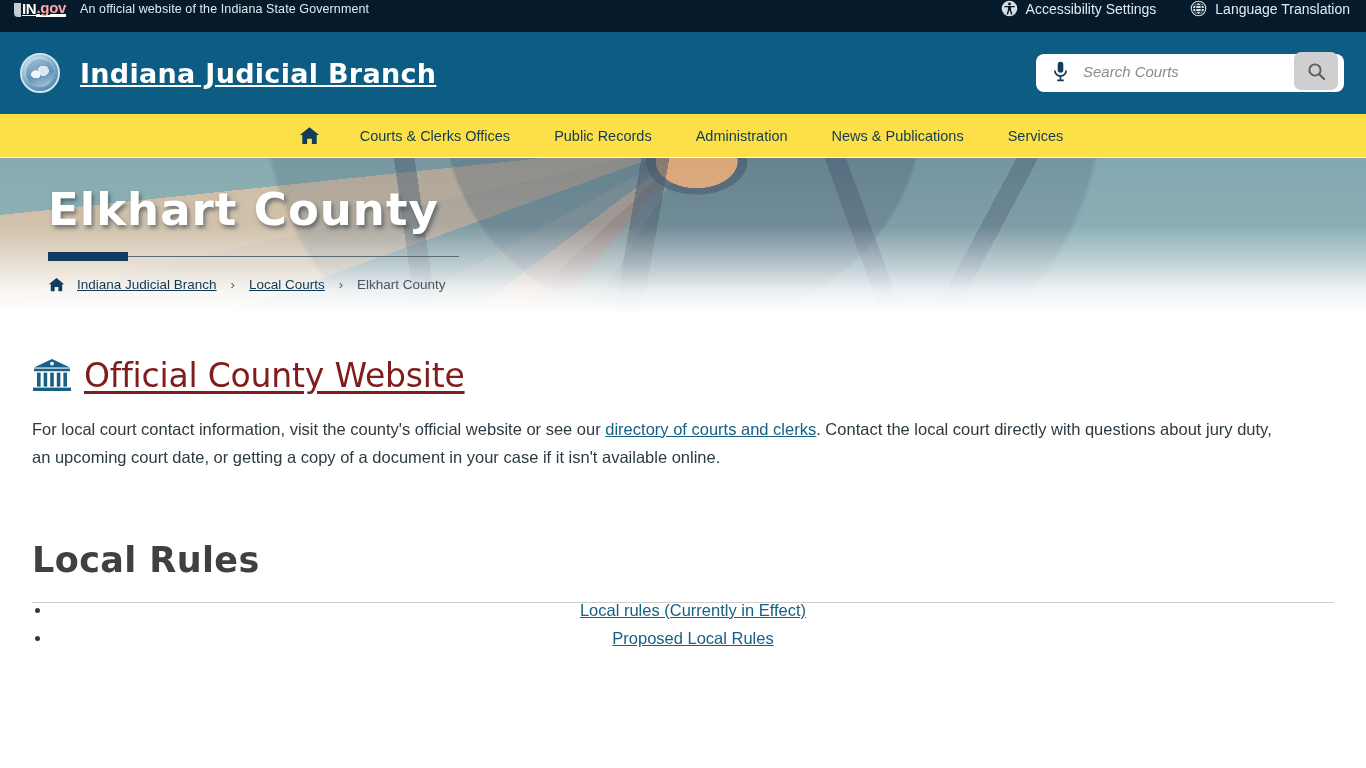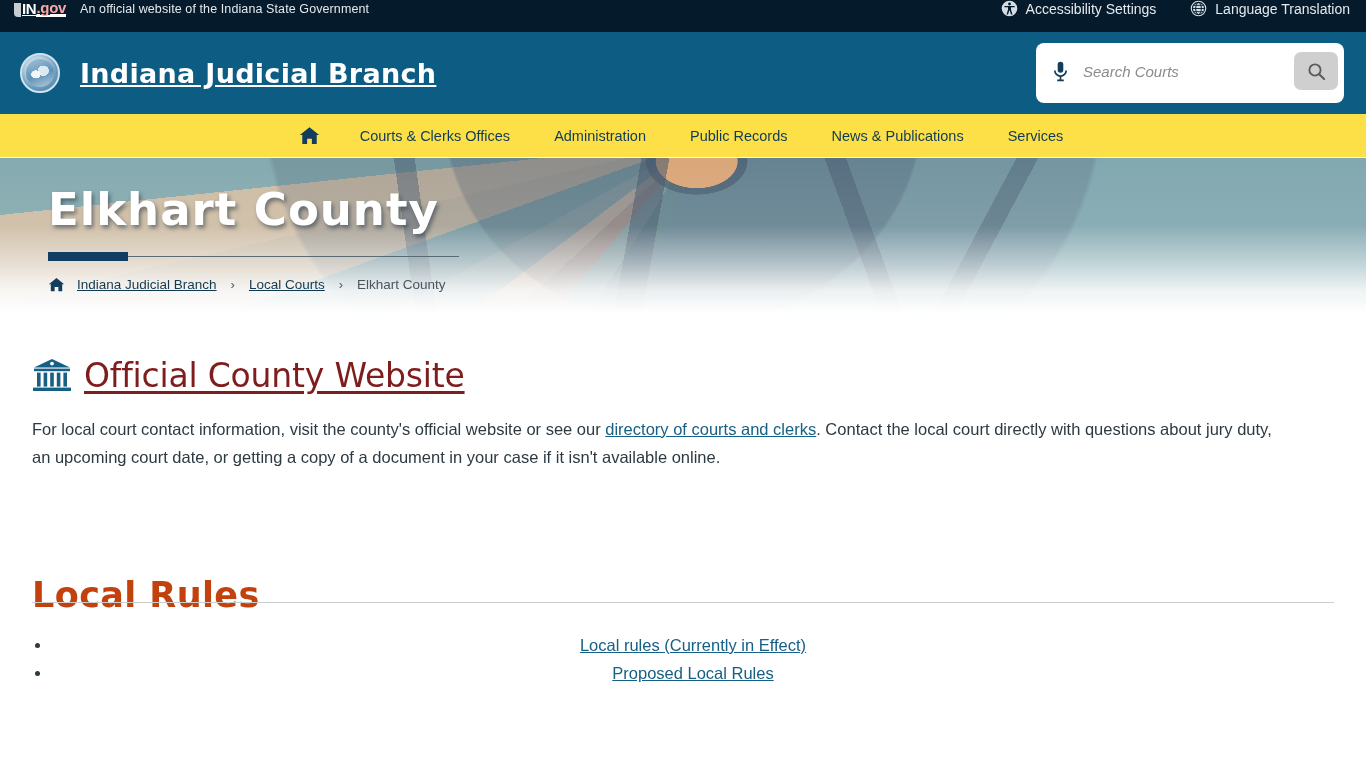--- a/index.html
+++ b/index.html
@@ -111,21 +111,21 @@
     color: #ffffff;
     font-size: 27px;
     font-weight: bold;
     letter-spacing: 0.3px;
     font-family: "DejaVu Sans", sans-serif;
     white-space: nowrap;
   }
   .search-wrap {
     margin-left: auto;
     width: 308px;
-    height: 60px;
+    height: 38px;
     background: #ffffff;
     border-radius: 8px;
     display: flex;
     align-items: center;
     padding: 0 6px 4px 10px;
   }
   .mic-btn {
     width: 28px; height: 28px;
     display: flex; align-items: center; justify-content: center;
     flex: none;
@@ -311,23 +311,23 @@
     border: none;
     border-top: 1px solid #cdcdcd;
     position: relative;
     top: 131px;
     width: 1302px;
   }
   .section-heading {
     font-family: "DejaVu Sans", sans-serif;
     font-weight: bold;
     font-size: 35px;
-    color: #c2410c;
+    color: #404040;
     letter-spacing: 0.4px;
-    margin-top: 103px;
+    margin-top: 68px;
   }
   .rules-list {
     margin-top: 16px;
     padding-left: 20px;
     list-style: disc;
   }
   .rules-list li {
     font-size: 16.5px;
     line-height: 28px;
     color: #2d3a42;
@@ -396,22 +396,22 @@
   </div>
 </div>
 
 <nav class="main-nav">
   <a class="nav-item nav-home" href="#" aria-label="home">
     <svg width="21" height="19" viewBox="0 0 22 20">
       <path d="M11 1.2L0.8 9.6h2.6V19h5.1v-5.6h5v5.6h5.1V9.6h2.6z" fill="#123d5c"></path>
     </svg>
   </a>
   <a class="nav-item" href="#">Courts &amp; Clerks Offices</a>
+  <a class="nav-item" href="#">Public Records</a>
   <a class="nav-item" href="#">Administration</a>
-  <a class="nav-item" href="#">Public Records</a>
   <a class="nav-item" href="#">News &amp; Publications</a>
   <a class="nav-item" href="#">Services</a>
 </nav>
 
 <div class="hero">
   <div class="hero-art"></div>
   <div class="hero-fade"></div>
   <div class="hero-inner">
     <h1 class="hero-title">Elkhart County</h1>
     <div class="accent-row">

